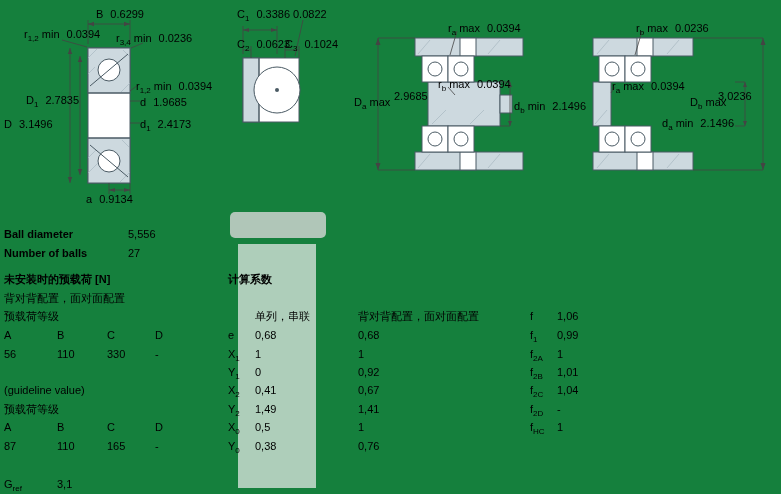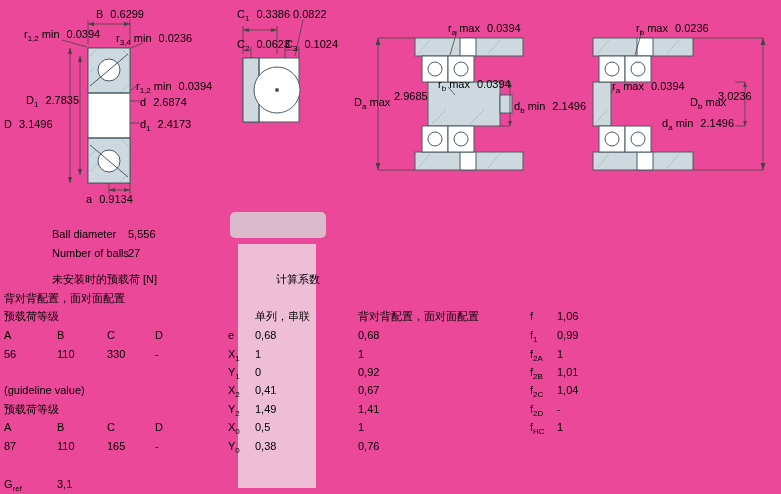--- a/index.html
+++ b/index.html
@@ -1,25 +1,25 @@
 <!DOCTYPE html>
 <html><head>
 <meta charset="utf-8">
 <style>
   html,body{margin:0;padding:0;background:#fff;}
-  #page{position:relative;width:781px;height:494px;background:#ec4899;overflow:hidden;
+  #page{position:relative;width:781px;height:494px;background:#15803d;overflow:hidden;
         font-family:"Liberation Sans",sans-serif;font-size:11px;color:#000;}
   svg{position:absolute;z-index:1;}
   .dim{position:absolute;white-space:nowrap;line-height:12px;z-index:2;}
   sub{font-size:8px;line-height:1;}
   .dim .v{margin-left:7px;}
   .dim .v0{margin-left:0;}
   .line{position:absolute;white-space:nowrap;line-height:14px;z-index:2;}
   .line .c{position:absolute;top:0;}
-  .b{font-weight:normal;margin-left:48px;}
+  .b{font-weight:bold;}
   .watermark{position:absolute;left:228px;top:210px;width:104px;height:282px;z-index:0;}
   .wm-blob{position:absolute;left:2px;top:2px;width:96px;height:26px;background:#d7d7d7;border-radius:5px;opacity:.8;}
   .wm-col{position:absolute;left:10px;top:34px;width:78px;height:244px;background:#f0f0f0;opacity:.7;}
 </style>
 </head>
 <body>
 
 <div id="page">
 
   <svg style="left:0;top:0" width="210" height="215" viewBox="0 0 210 215">
@@ -174,21 +174,21 @@
       <line x1="150" y1="57" x2="160" y2="57"></line>
         <line x1="150" y1="101" x2="160" y2="101"></line>
     </g>
   </svg>
 
   <span class="dim" style="left:96px;top:8px"><span>B</span><sub></sub><span></span><span class="v">0.6299</span></span>
   <span class="dim" style="left:24px;top:28px"><span>r</span><sub>1,2</sub><span> min</span><span class="v">0.0394</span></span>
   <span class="dim" style="left:116px;top:32px"><span>r</span><sub>3,4</sub><span> min</span><span class="v">0.0236</span></span>
   <span class="dim" style="left:136px;top:80px"><span>r</span><sub>1,2</sub><span> min</span><span class="v">0.0394</span></span>
   <span class="dim" style="left:26px;top:94px"><span>D</span><sub>1</sub><span class="v">2.7835</span></span>
-  <span class="dim" style="left:140px;top:96px"><span>d</span><span class="v">2.6874</span></span>
+  <span class="dim" style="left:140px;top:96px"><span>d</span><span class="v">1.9685</span></span>
   <span class="dim" style="left:4px;top:118px"><span>D</span><span class="v">3.1496</span></span>
   <span class="dim" style="left:140px;top:118px"><span>d</span><sub>1</sub><span class="v">2.4173</span></span>
   <span class="dim" style="left:86px;top:193px"><span>a</span><span class="v">0.9134</span></span>
 
   <span class="dim" style="left:237px;top:8px"><span>C</span><sub>1</sub><span class="v">0.3386</span></span>
   <span class="dim" style="left:293px;top:8px"><span class="v v0">0.0822</span></span>
   <span class="dim" style="left:237px;top:38px"><span>C</span><sub>2</sub><span class="v">0.0623</span></span>
   <span class="dim" style="left:285px;top:38px"><span>C</span><sub>3</sub><span class="v">0.1024</span></span>
 
   <span class="dim" style="left:448px;top:22px"><span>r</span><sub>a</sub><span> max</span><span class="v">0.0394</span></span>

